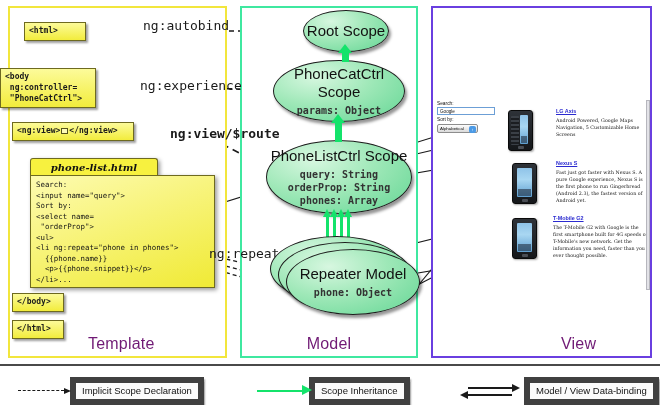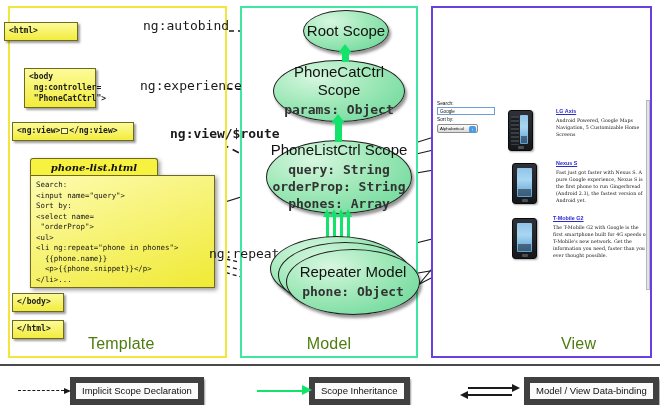--- a/index.html
+++ b/index.html
@@ -11,37 +11,37 @@
   }
   #stage { position: relative; width: 660px; height: 405px; background: #fff; }
 
   
   .panel { position: absolute; background: #fff; }
   #panel-template { left: 8px;   top: 6px;  width: 219px; height: 352px; border: 2px solid #f2e63c; }
   #panel-model    { left: 240px; top: 6px;  width: 178px; height: 352px; border: 2px solid #3fe8a0; }
   #panel-view     { left: 431px; top: 6px;  width: 221px; height: 352px; border: 2px solid #6a3fe0; }
   .panel-label {
     position: absolute; bottom: 3px; width: 100%; text-align: center;
-    font-size: 16px; color: #4d7c0f; letter-spacing: .2px;
+    font-size: 16px; color: #701a75; letter-spacing: .2px;
   }
   #panel-template .panel-label { text-align: left; padding-left: 78px; }
   #panel-view .panel-label { text-align: left; padding-left: 128px; }
 
   
   .tag-box {
     position: absolute;
     background: linear-gradient(180deg,#fcfb9a 0%, #f2ec3c 100%);
     border: 1px solid #6e6a20;
     font-family: "DejaVu Sans Mono", monospace;
     font-weight: bold; font-size: 8px; color: #1a1a1a;
     box-shadow: 2px 2px 2px rgba(0,0,0,.38);
     padding: 3px 4px; line-height: 1.35; white-space: pre;
   }
-  #tag-html  { left: 4px; top: 22px;  width: 74px; }
-  #tag-body  { left: 24px; top: 68px;  width: 72px; }
+  #tag-html  { left: 24px; top: 22px;  width: 62px; }
+  #tag-body  { left: 0; top: 68px;  width: 96px; }
   #tag-ngview{ left: 12px; top: 122px; width: 122px; }
   #tag-bodyc { left: 12px; top: 293px; width: 52px; }
   #tag-htmlc { left: 12px; top: 320px; width: 52px; }
   .ngview-sq {
     display:inline-block; width:7px; height:6px; background:#fdfbb8;
     border:1px solid #55521c; vertical-align:middle; margin:0 1px;
   }
 
   
   #file-card {
@@ -68,21 +68,21 @@
     position: absolute; border-radius: 50%;
     background: radial-gradient(ellipse at 32% 26%, #d7f7e0 0%, #9fe8b8 45%, #63d694 100%);
     border: 1.4px solid #1d1d1d;
     box-shadow: 2px 3px 3px rgba(0,0,0,.42);
     display: flex; flex-direction: column; align-items: center; justify-content: center;
     text-align: center; color: #111;
   }
   .scope .nm { font-size: 15px; line-height: 1.15; }
   .scope .props {
     font-family: "DejaVu Sans Mono", monospace; font-weight: bold;
-    font-size: 13px; line-height: 1.3; margin-top: 4px; color: #333;
+    font-size: 10px; line-height: 1.3; margin-top: 4px; color: #333;
   }
   #scope-root     { left: 303px; top: 10px;  width: 86px; height: 42px; }
   #scope-catctrl  { left: 273px; top: 60px;  width: 132px; height: 62px; }
   #scope-listctrl { left: 266px; top: 140px; width: 146px; height: 74px; }
   #scope-rep-3 { left: 270px; top: 236px; width: 134px; height: 66px; z-index: 1; }
   #scope-rep-2 { left: 278px; top: 242px; width: 134px; height: 66px; z-index: 2; }
   #scope-rep-1 { left: 286px; top: 249px; width: 134px; height: 66px; z-index: 3; }
 
   
   .inherit { position: absolute; width: 7px; background: #14e36b; }

